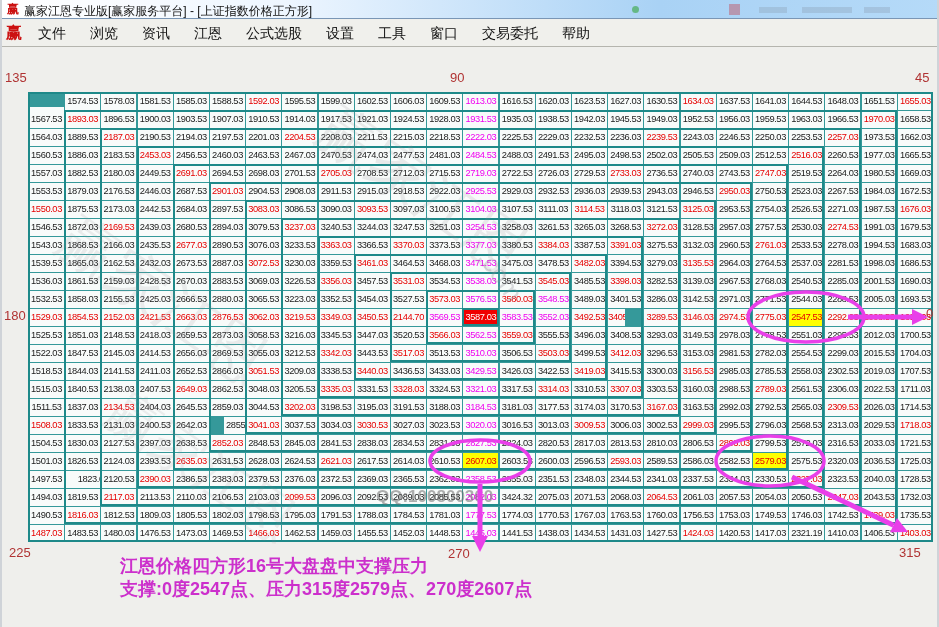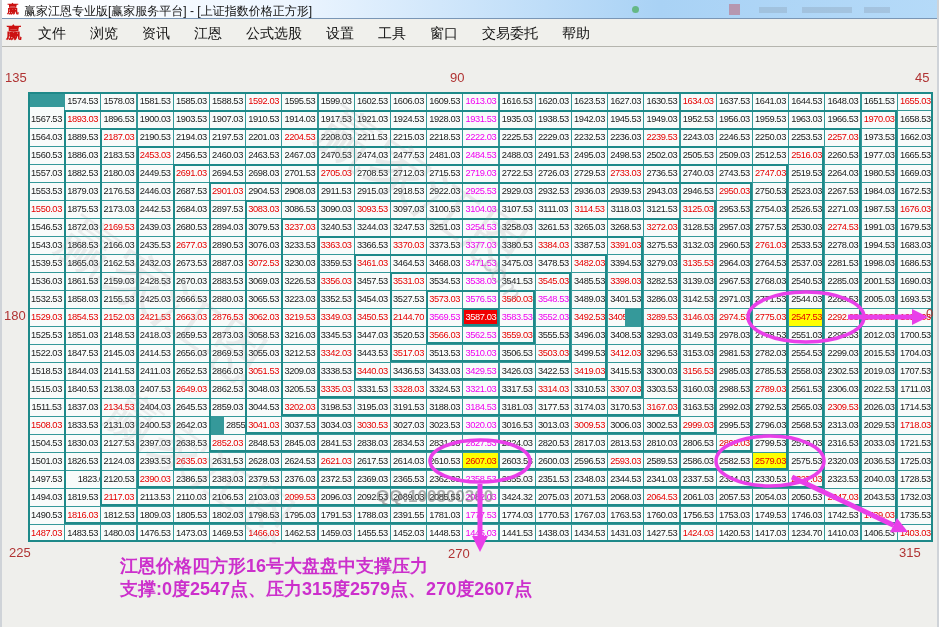--- a/index.html
+++ b/index.html
@@ -675,21 +675,21 @@
       <div class="cell" style="left:1.0px;top:415px;width:35.0px;height:17px;line-height:17px;">1490.53</div>
       <div class="cell red" style="left:37.2px;top:415px;width:35.0px;height:17px;line-height:17px;">1816.03</div>
       <div class="cell" style="left:73.4px;top:415px;width:35.0px;height:17px;line-height:17px;">1812.53</div>
       <div class="cell" style="left:109.6px;top:415px;width:35.0px;height:17px;line-height:17px;">1809.03</div>
       <div class="cell" style="left:145.8px;top:415px;width:35.0px;height:17px;line-height:17px;">1805.53</div>
       <div class="cell" style="left:182.0px;top:415px;width:35.0px;height:17px;line-height:17px;">1802.03</div>
       <div class="cell" style="left:218.2px;top:415px;width:35.0px;height:17px;line-height:17px;">1798.53</div>
       <div class="cell" style="left:254.4px;top:415px;width:35.0px;height:17px;line-height:17px;">1795.03</div>
       <div class="cell" style="left:290.6px;top:415px;width:35.0px;height:17px;line-height:17px;">1791.53</div>
       <div class="cell" style="left:326.8px;top:415px;width:35.0px;height:17px;line-height:17px;">1788.03</div>
-      <div class="cell" style="left:363.0px;top:415px;width:35.0px;height:17px;line-height:17px;">2391.55</div>
+      <div class="cell" style="left:363.0px;top:415px;width:35.0px;height:17px;line-height:17px;">1784.53</div>
       <div class="cell" style="left:399.2px;top:415px;width:35.0px;height:17px;line-height:17px;">1781.03</div>
       <div class="cell mag" style="left:435.4px;top:415px;width:35.0px;height:17px;line-height:17px;">1777.53</div>
       <div class="cell" style="left:471.6px;top:415px;width:35.0px;height:17px;line-height:17px;">1774.03</div>
       <div class="cell" style="left:507.8px;top:415px;width:35.0px;height:17px;line-height:17px;">1770.53</div>
       <div class="cell" style="left:544.0px;top:415px;width:35.0px;height:17px;line-height:17px;">1767.03</div>
       <div class="cell" style="left:580.2px;top:415px;width:35.0px;height:17px;line-height:17px;">1763.53</div>
       <div class="cell" style="left:616.4px;top:415px;width:35.0px;height:17px;line-height:17px;">1760.03</div>
       <div class="cell" style="left:652.6px;top:415px;width:35.0px;height:17px;line-height:17px;">1756.53</div>
       <div class="cell" style="left:688.8px;top:415px;width:35.0px;height:17px;line-height:17px;">1753.03</div>
       <div class="cell" style="left:725.0px;top:415px;width:35.0px;height:17px;line-height:17px;">1749.53</div>
@@ -711,21 +711,21 @@
       <div class="cell" style="left:399.2px;top:433px;width:35.0px;height:17px;line-height:17px;">1448.53</div>
       <div class="cell mag" style="left:435.4px;top:433px;width:35.0px;height:17px;line-height:17px;">1445.03</div>
       <div class="cell" style="left:471.6px;top:433px;width:35.0px;height:17px;line-height:17px;">1441.53</div>
       <div class="cell" style="left:507.8px;top:433px;width:35.0px;height:17px;line-height:17px;">1438.03</div>
       <div class="cell" style="left:544.0px;top:433px;width:35.0px;height:17px;line-height:17px;">1434.53</div>
       <div class="cell" style="left:580.2px;top:433px;width:35.0px;height:17px;line-height:17px;">1431.03</div>
       <div class="cell" style="left:616.4px;top:433px;width:35.0px;height:17px;line-height:17px;">1427.53</div>
       <div class="cell red" style="left:652.6px;top:433px;width:35.0px;height:17px;line-height:17px;">1424.03</div>
       <div class="cell" style="left:688.8px;top:433px;width:35.0px;height:17px;line-height:17px;">1420.53</div>
       <div class="cell" style="left:725.0px;top:433px;width:35.0px;height:17px;line-height:17px;">1417.03</div>
-      <div class="cell" style="left:761.2px;top:433px;width:35.0px;height:17px;line-height:17px;">1234.70</div>
+      <div class="cell" style="left:761.2px;top:433px;width:35.0px;height:17px;line-height:17px;">2321.19</div>
       <div class="cell" style="left:797.4px;top:433px;width:35.0px;height:17px;line-height:17px;">1410.03</div>
       <div class="cell" style="left:833.6px;top:433px;width:35.0px;height:17px;line-height:17px;">1406.53</div>
       <div class="cell red" style="left:869.8px;top:433px;width:35.0px;height:17px;line-height:17px;">1403.03</div>
       <div class="ring" style="left:0.0px;top:0px;width:905.0px;height:450px;"></div>
       <div class="ring" style="left:36.2px;top:18px;width:832.6px;height:414px;"></div>
       <div class="ring" style="left:72.4px;top:36px;width:760.2px;height:378px;"></div>
       <div class="ring" style="left:108.6px;top:54px;width:687.8px;height:342px;"></div>
       <div class="ring" style="left:144.8px;top:72px;width:615.4px;height:306px;"></div>
       <div class="ring" style="left:181.0px;top:90px;width:543.0px;height:270px;"></div>
       <div class="ring" style="left:217.2px;top:108px;width:470.6px;height:234px;"></div>

